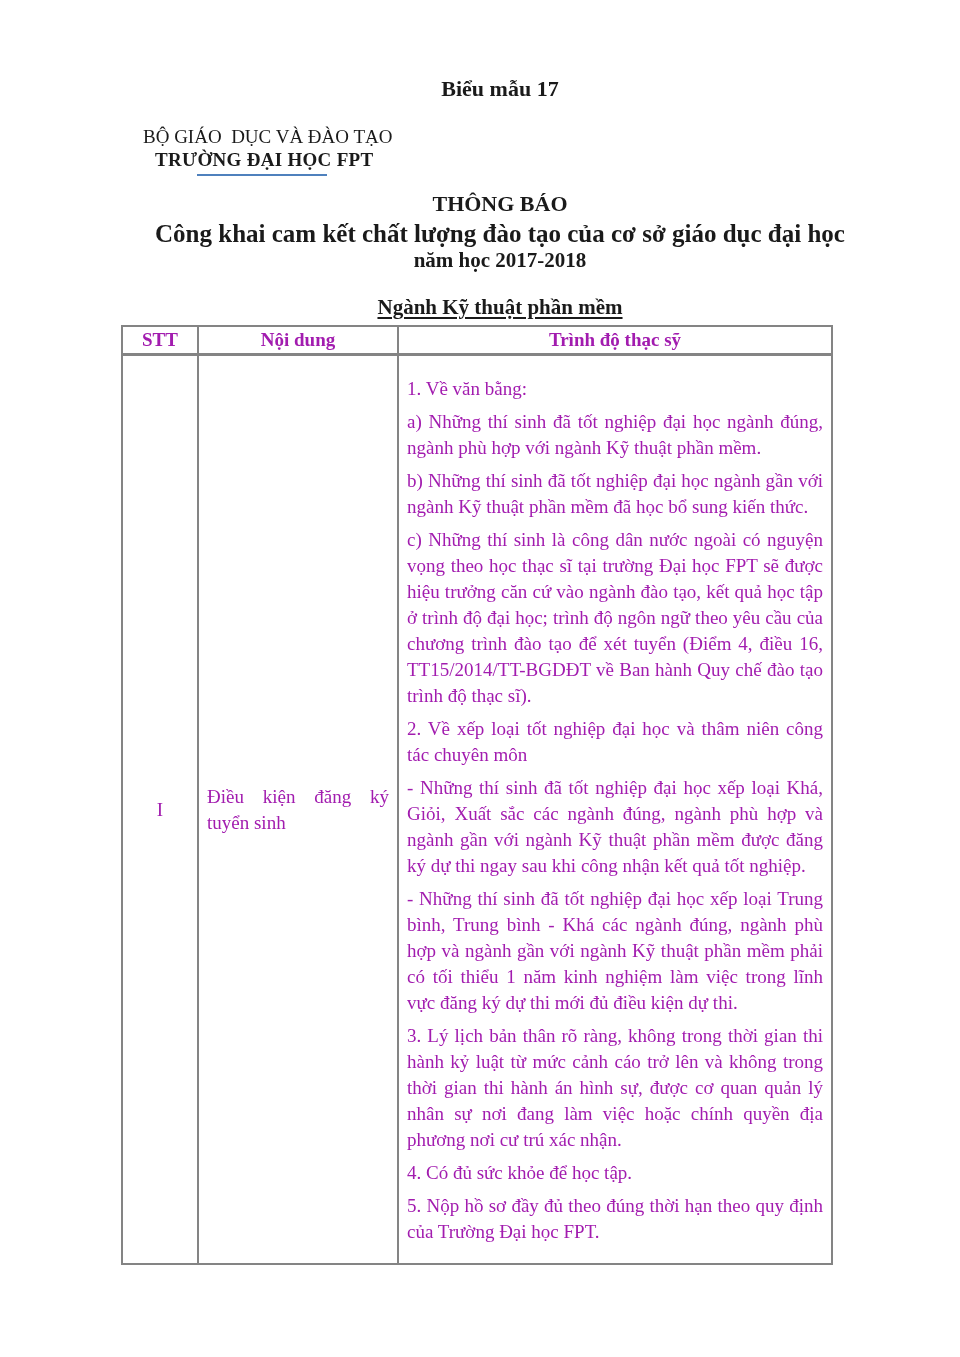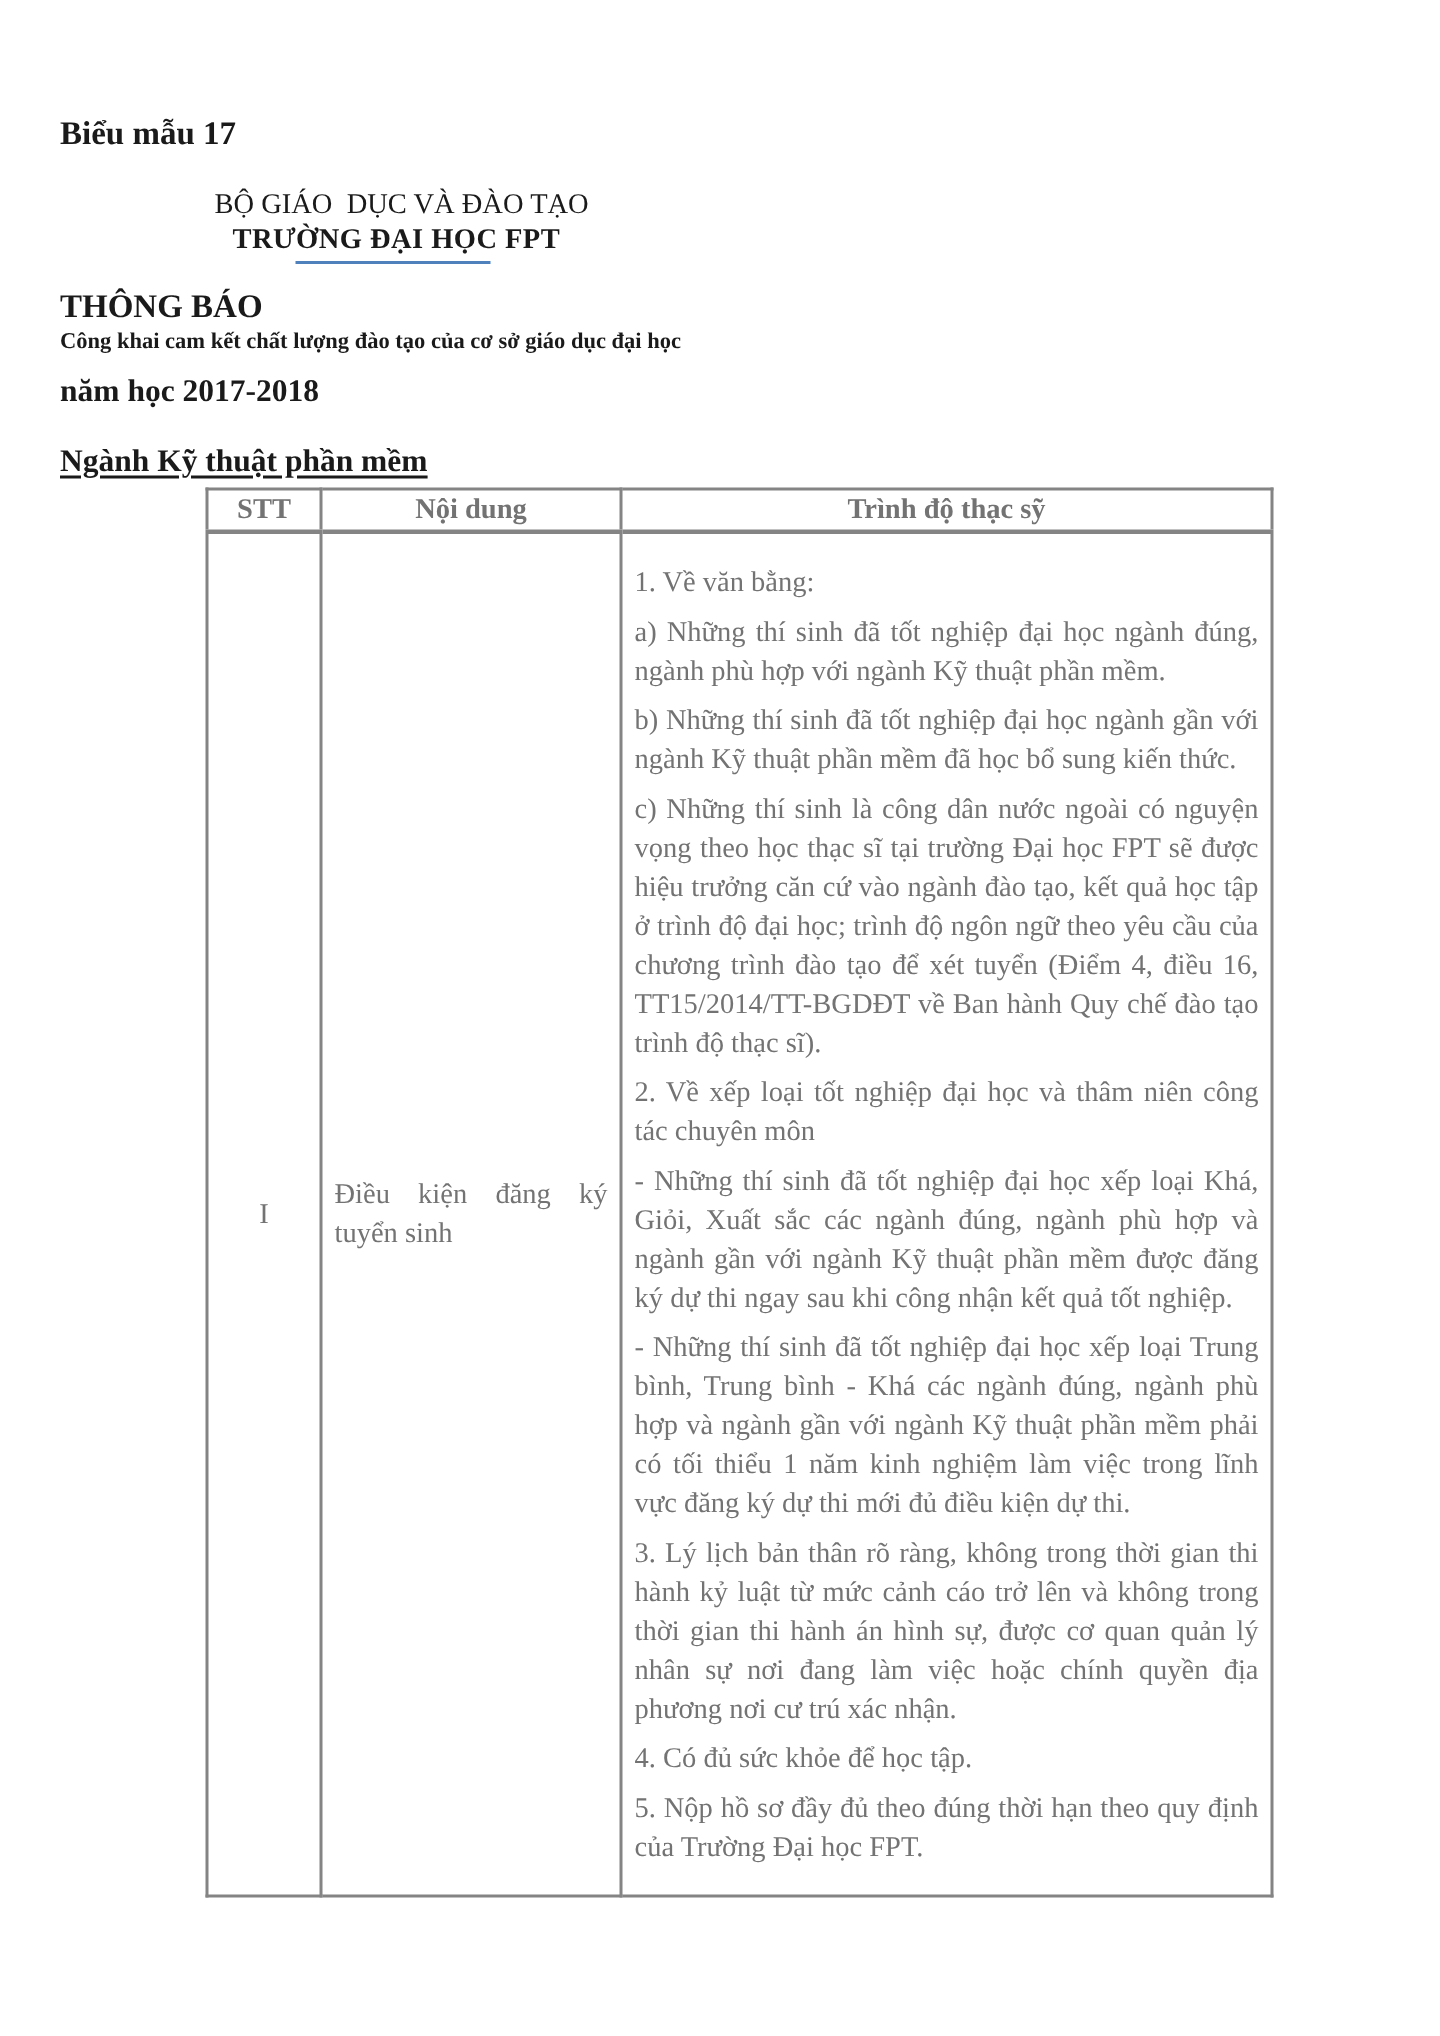--- a/index.html
+++ b/index.html
@@ -13,21 +13,21 @@
     height: 1357px;
     background: #ffffff;
     font-family: "Liberation Serif", "DejaVu Serif", serif;
     color: #1a1a1a;
     overflow: hidden;
   }
   .centered {
     position: absolute;
     left: 40px;
     right: 0;
-    text-align: left;
+    text-align: center;
   }
   .form-label {
     top: 76px;
     font-size: 22px;
     font-weight: bold;
   }
   .ministry {
     position: absolute;
     left: 143px;
     top: 126px;
@@ -50,44 +50,44 @@
     height: 0;
     border-bottom: 2px solid #4f81bd;
   }
   .notice-title {
     top: 191px;
     font-size: 22px;
     font-weight: bold;
   }
   .notice-subtitle {
     top: 220px;
-    font-size: 15px;
+    font-size: 25px;
     font-weight: bold;
   }
   .notice-year {
     top: 248px;
     font-size: 21px;
     font-weight: bold;
   }
   .major-title {
     top: 295px;
     font-size: 21px;
     font-weight: bold;
     text-decoration: underline;
     text-underline-offset: 3px;
   }
   table.doc-table {
     position: absolute;
-    left: 137px;
+    left: 121px;
     top: 325px;
     width: 710px;
     border-collapse: collapse;
     table-layout: fixed;
     font-size: 19px;
-    color: #737373;
+    color: #a21caf;
   }
   table.doc-table col.c-stt  { width: 76px; }
   table.doc-table col.c-nd   { width: 200px; }
   table.doc-table col.c-main { width: 434px; }
   table.doc-table th,
   table.doc-table td {
     border: 2px solid #848484;
     padding: 2px 8px;
     vertical-align: middle;
   }

